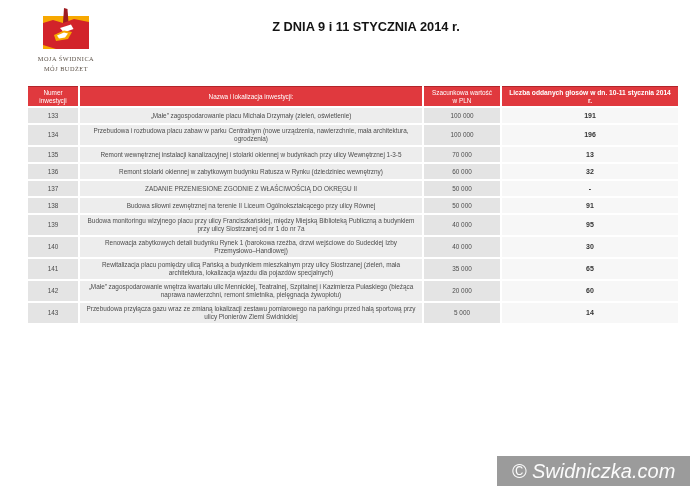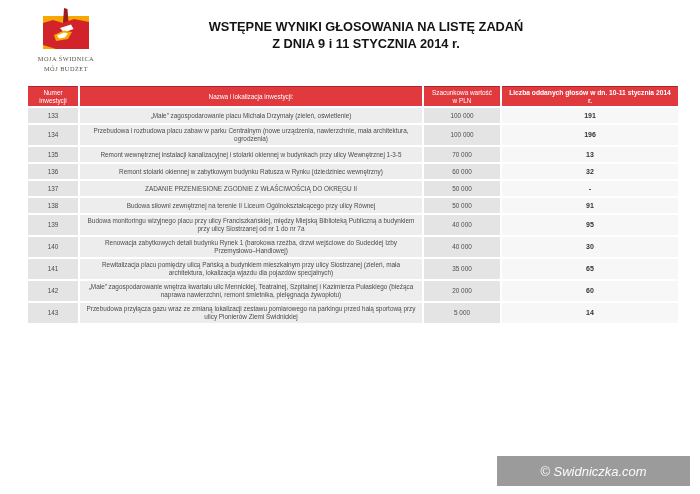--- a/index.html
+++ b/index.html
@@ -36,21 +36,21 @@
     border-top:1px solid #b2242a;
   }
   .thead .c4{font-weight:bold;font-size:6.7px;}
   .tbody .c1{background:#e4e4e4;}
   .tbody .c2{background:#ededed;}
   .tbody .c3{background:#e4e4e4;}
   .tbody .c4{background:#f7f7f7;font-weight:bold;color:#333333;font-size:7px;}
   
   .watermark{
     position:absolute;left:497px;top:456px;width:193px;height:30px;
-    background:#9b9b9b;color:#fbfbfb;font-style:italic;font-size:13px;
+    background:#9b9b9b;color:#fbfbfb;font-style:italic;font-size:20px;
     display:flex;align-items:center;justify-content:center;
   }
 </style>
 </head>
 <body>
 
 <div class="logo">
   <span>
     <svg width="50" height="45" viewBox="0 0 50 45" aria-hidden="true">
       <rect x="2" y="8" width="46" height="9" fill="#f7a800"></rect>
@@ -60,21 +60,20 @@
       <polygon points="13,27 23,22.5 31,24 27,31 15,33" fill="#f7a800"></polygon>
       <polygon points="16,27.5 23,24.5 27,25.5 24,29.5 18,30.5" fill="#ffffff"></polygon>
       <polygon points="2,37 15,41 2,41" fill="#f7a800"></polygon>
     </svg>
   </span>
   <div class="logo-text">MOJA ŚWIDNICA</div>
   <div class="logo-text">MÓJ BUDŻET</div>
 </div>
 
 <div class="title">
-  <div>WSTĘPNE WYNIKI GŁOSOWANIA NA LISTĘ ZADAŃ</div>
   <div>Z DNIA 9 i 11 STYCZNIA 2014 r.</div>
 </div>
 
 <div class="table">
   <div class="trow thead">
     <div class="cell c1">Numer inwestycji</div>
     <div class="cell c2">Nazwa i lokalizacja inwestycji:</div>
     <div class="cell c3">Szacunkowa wartość w PLN</div>
     <div class="cell c4">Liczba oddanych głosów w dn. 10-11 stycznia 2014 r.</div>
   </div>

